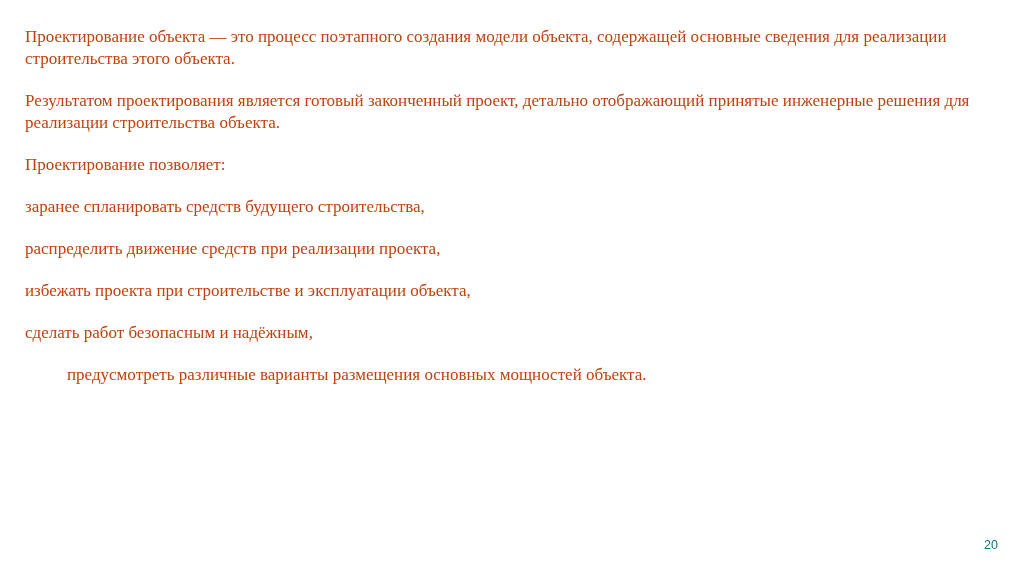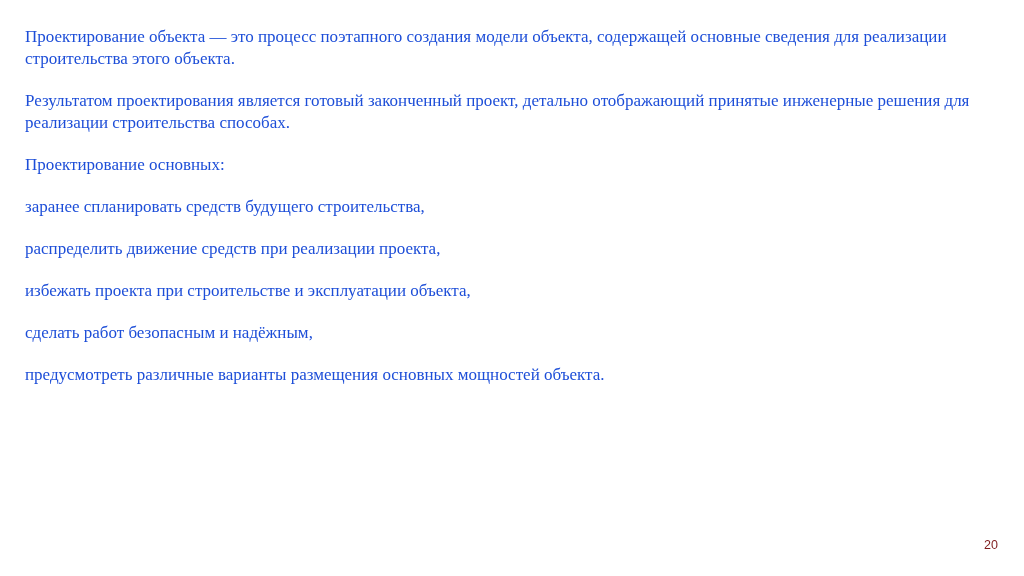--- a/index.html
+++ b/index.html
@@ -13,48 +13,49 @@
     height: 576px;
     background: #ffffff;
     overflow: hidden;
     font-family: "Liberation Serif", "DejaVu Serif", serif;
   }
   .content {
     position: absolute;
     left: 25px;
     top: 26px;
     width: 958px;
-    color: #1d4ed8;
+    color: #c2410c;
     font-size: 17px;
     line-height: 22px;
   }
   .content p {
     margin: 0 0 20px 0;
     padding: 0;
   }
   .content p:last-child {
     margin-bottom: 0;
+    margin-left: 42px;
   }
   .page-number {
     position: absolute;
     right: 26px;
     bottom: 24px;
     font-family: "Liberation Sans", "DejaVu Sans", sans-serif;
     font-size: 12.5px;
-    color: #7f1d1d;
+    color: #0f766e;
   }
 </style>
 </head>
 <body>
 
 <div class="slide">
   <div class="content">
     <p>Проектирование объекта — это процесс поэтапного создания модели объекта, содержащей основные сведения для реализации строительства этого объекта.</p>
-    <p>Результатом проектирования является готовый законченный проект, детально отображающий принятые инженерные решения для реализации строительства способах.</p>
-    <p>Проектирование основных:</p>
+    <p>Результатом проектирования является готовый законченный проект, детально отображающий принятые инженерные решения для реализации строительства объекта.</p>
+    <p>Проектирование позволяет:</p>
     <p>заранее спланировать средств будущего строительства,</p>
     <p>распределить движение средств при реализации проекта,</p>
     <p>избежать проекта при строительстве и эксплуатации объекта,</p>
     <p>сделать работ безопасным и надёжным,</p>
     <p>предусмотреть различные варианты размещения основных мощностей объекта.</p>
   </div>
   <div class="page-number">20</div>
 </div>
 
 </body></html>

